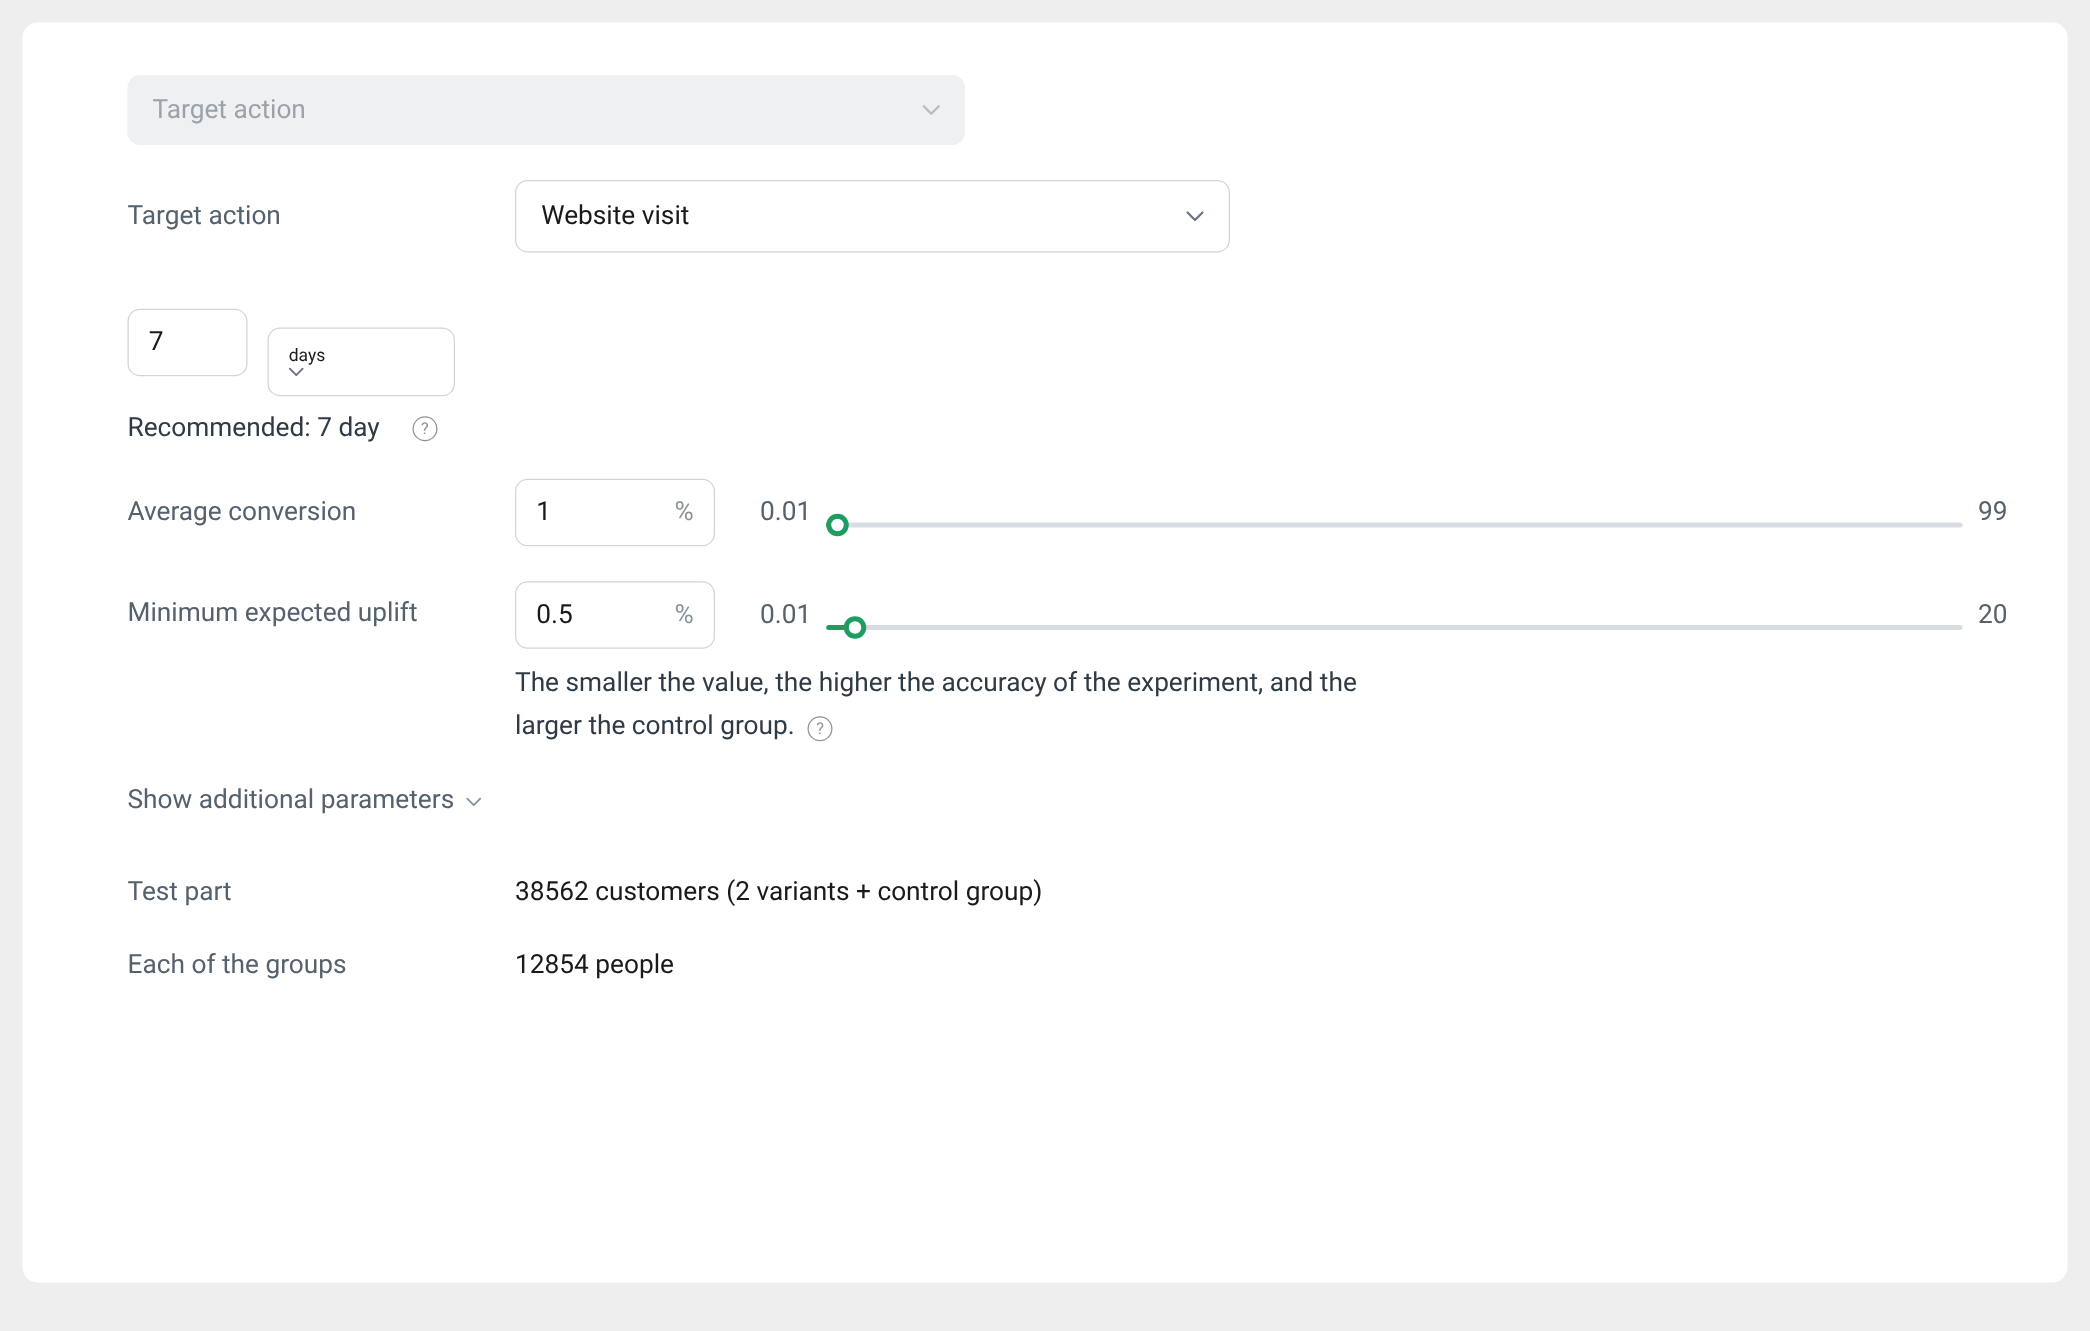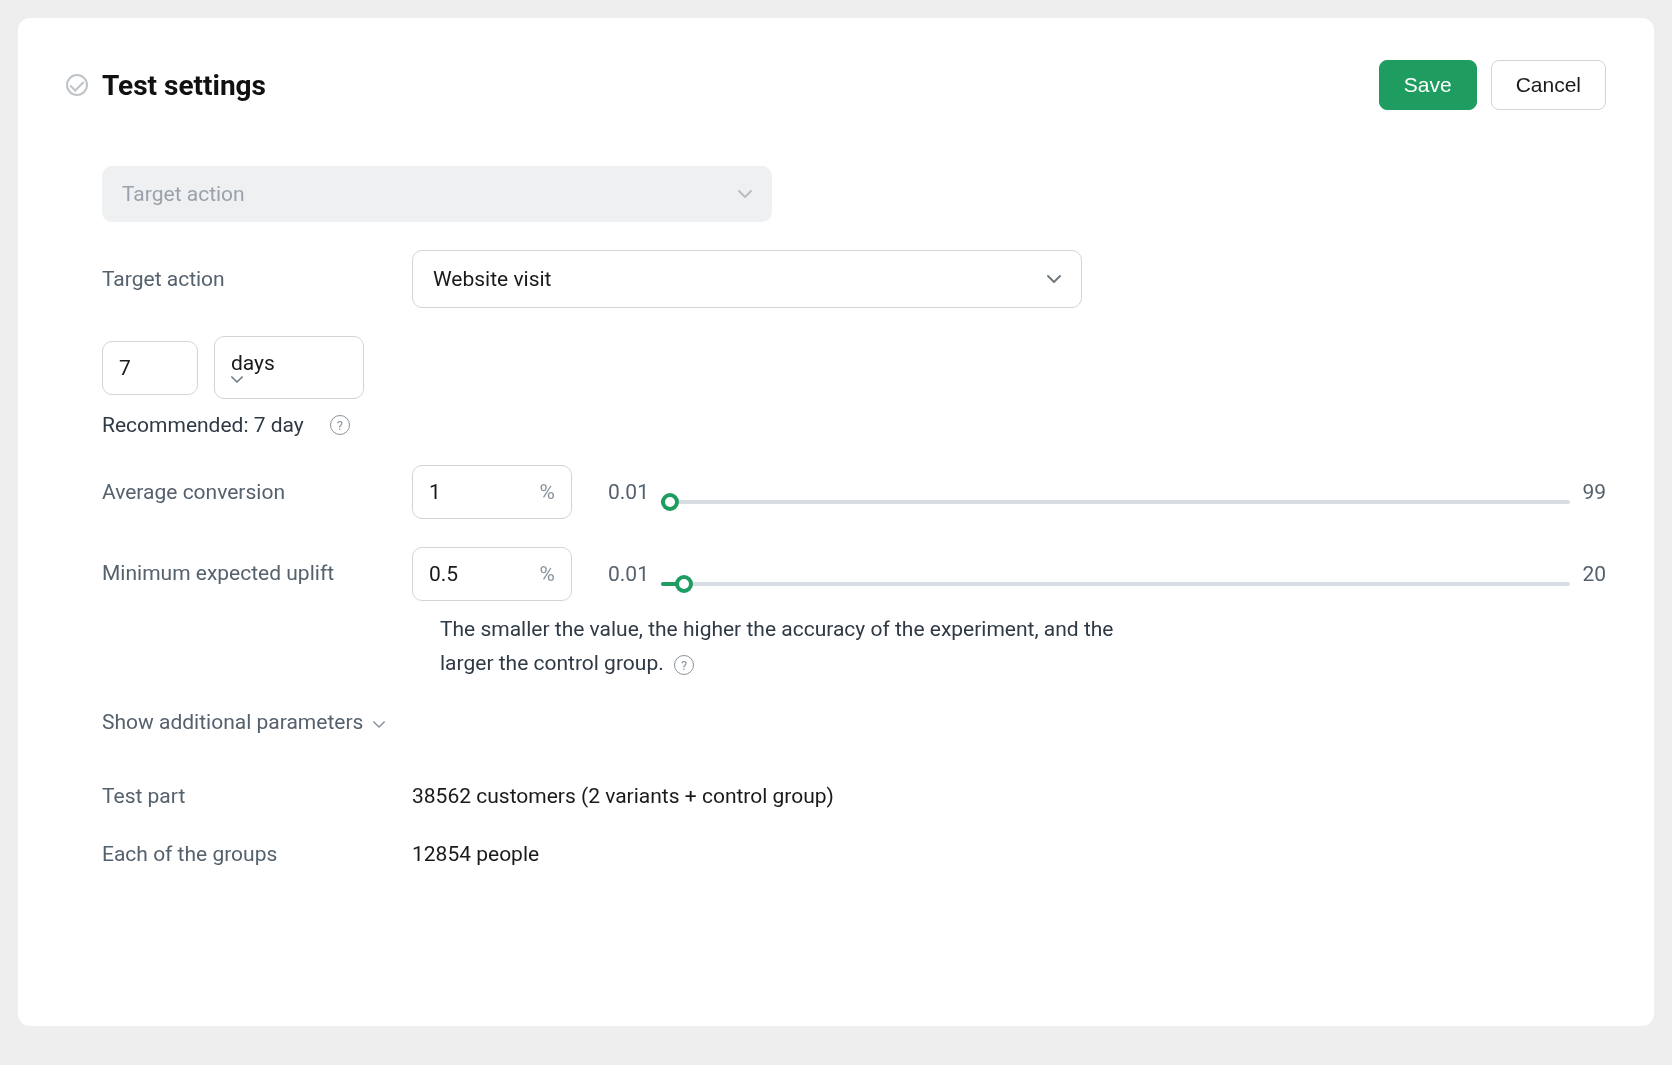--- a/index.html
+++ b/index.html
@@ -88,21 +88,21 @@
     color: #9aa3ab;
     padding: 16px 20px;
     border-radius: 10px;
     position: relative;
     font-size: 21px;
   }
   .select-disabled .chev-s {
     position:absolute; right:20px; top:50%; transform:translateY(-50%);
   }
   .select {
-    width: 670px;
+    width: 572px;
     border: 1px solid #d0d5da;
     border-radius: 10px;
     padding: 16px 20px;
     position: relative;
     background: #fff;
     font-size: 21px;
     cursor: pointer;
   }
   .select .chev {
     position: absolute; right: 20px; top: 50%; transform: translateY(-50%);
@@ -115,24 +115,25 @@
     border-radius: 10px;
     padding: 14px 16px;
     font-size: 21px;
     background:#fff;
   }
   .select-sm {
     width: 150px;
     border: 1px solid #d0d5da;
     border-radius: 10px;
     padding: 14px 16px;
-    font-size: 21px;
+    font-size: 14px;
     position: relative;
     background:#fff;
     cursor:pointer;
+    margin-top:32px;
   }
   .select-sm .chev { right:14px; }
   .hint {
     color: #2f3a45;
     font-size: 21px;
     margin-top: 14px;
     display:flex; align-items:center; gap:26px;
   }
   .qmark {
     width:20px;height:20px;border:1.5px solid #8a939b;border-radius:50%;
@@ -162,45 +163,34 @@
     position:absolute; left:0; top:0; height:4px; background:#1f9d61; border-radius:2px;
   }
   .slider .thumb {
     position:absolute; top:50%; width:18px; height:18px; background:#fff;
     border:4px solid #1f9d61; border-radius:50%; transform:translate(-50%,-50%);
     cursor:grab;
   }
   .help-text {
     color:#2f3a45; font-size:21px; line-height:1.6; max-width:700px;
     margin-top:12px;
-    margin-left:28px;
   }
   .expander {
     display:flex; align-items:center; gap:10px;
     color:#55616d; font-size:21px; cursor:pointer;
     margin: 30px 0 50px 0;
   }
   .value-text { color:#1a1a1a; font-size:21px; }
   .row-spaced { margin-bottom: 34px; }
 </style>
 </head>
 <body>
 
 <div class="card">
 
-  <div class="header">
-    <div class="title-wrap">
-      <span class="check-circle"></span>
-      <h1 class="title">Test settings</h1>
-    </div>
-    <div class="btns">
-      <button class="btn btn-primary">Save</button>
-      <button class="btn btn-secondary">Cancel</button>
-    </div>
-  </div>
 
   <div class="form">
 
     <div class="row">
       <div class="field">
         <div class="select-disabled">
           <span>Target action</span>
           <span class="chev-s">
             <svg width="14" height="10" viewBox="0 0 14 10">
                 <path d="M1 2l6 6 6-6" stroke="#b5bcc2" stroke-width="1.8" fill="none" stroke-linecap="round" stroke-linejoin="round"></path>

